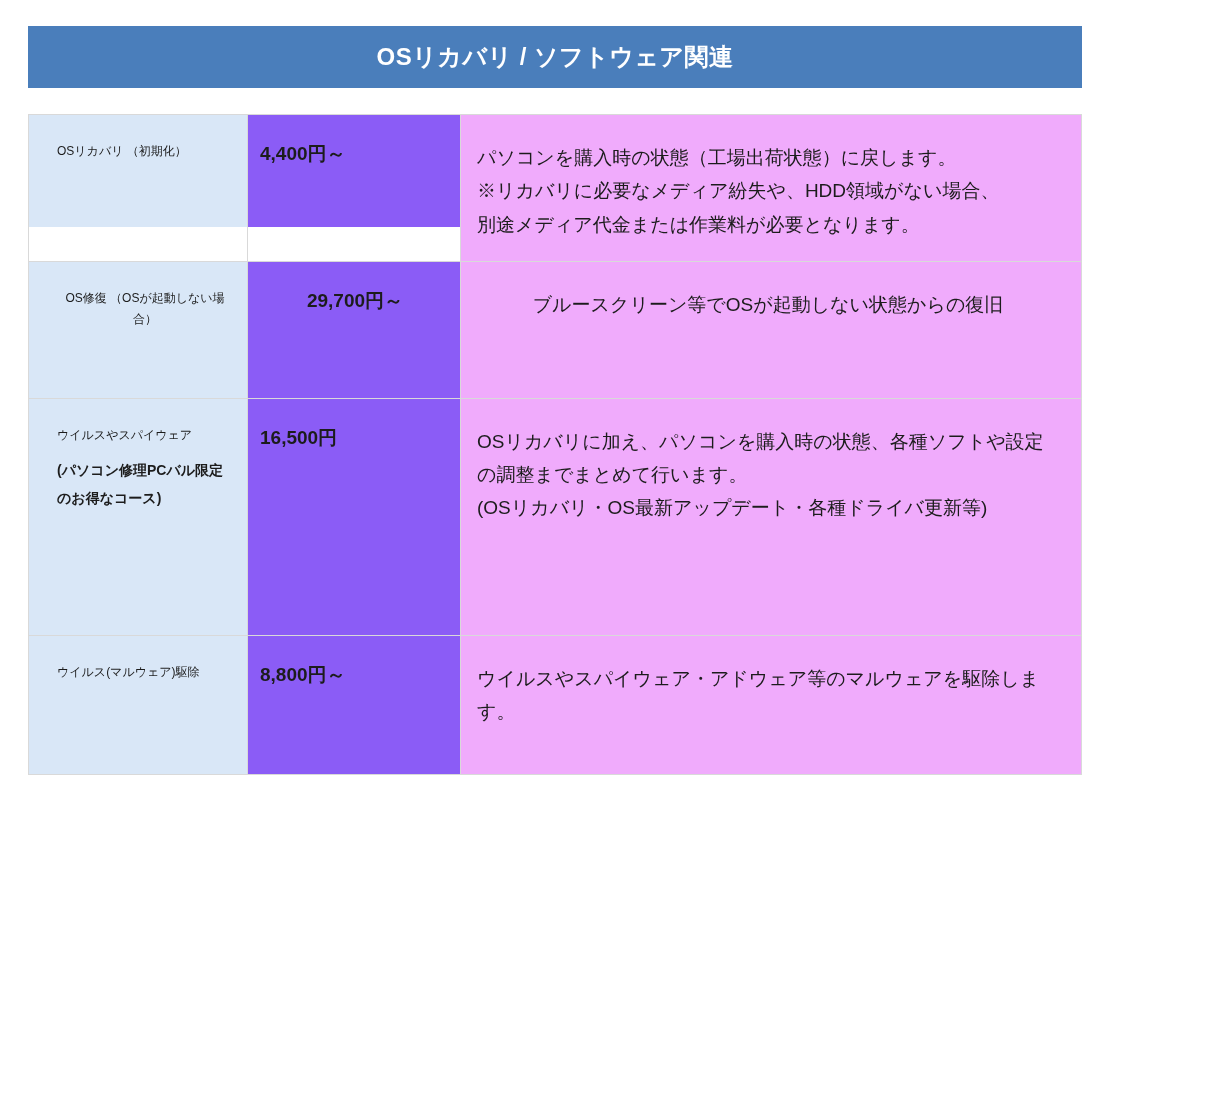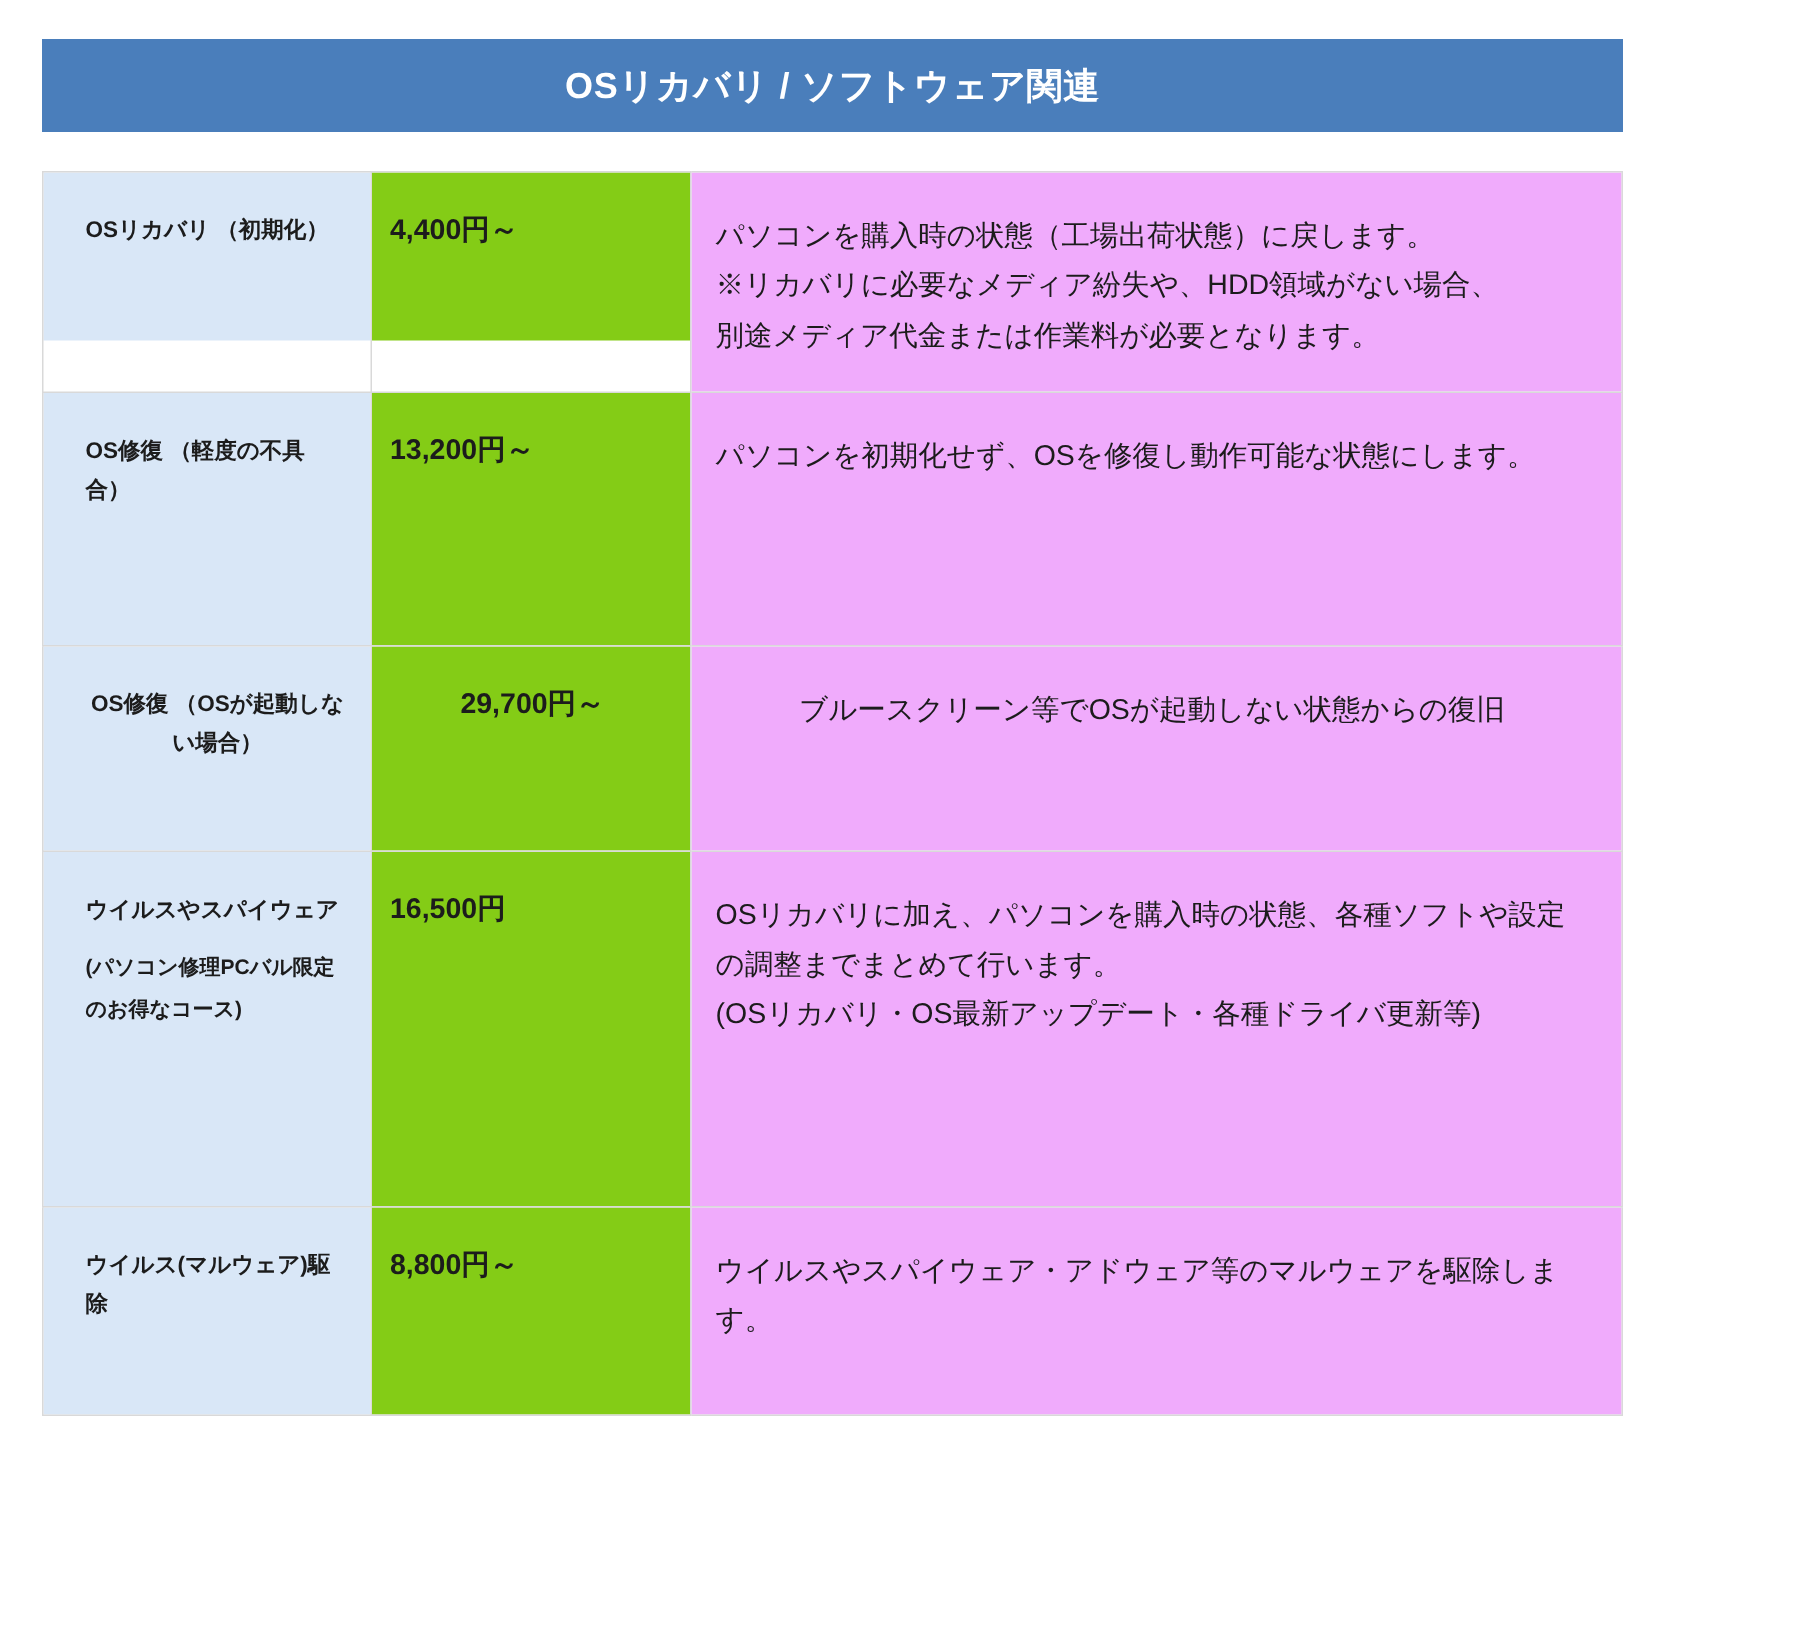--- a/index.html
+++ b/index.html
@@ -51,32 +51,32 @@
   .col-price {
     width: 212px;
   }
   .cell-service {
     background: #d9e7f7;
     padding: 26px 14px 20px 28px;
     box-sizing: border-box;
     height: 100%;
   }
   .cell-price {
-    background: #84cc16;
+    background: #8b5cf6;
     padding: 26px 10px 20px 12px;
     box-sizing: border-box;
   }
   .cell-desc {
     background: #f0abfc;
     padding: 26px 22px 20px 16px;
     box-sizing: border-box;
   }
   .svc-name {
-    font-size: 15px;
-    font-weight: bold;
+    font-size: 12px;
+    font-weight: normal;
     line-height: 1.75;
   }
   .svc-note {
     font-size: 14px;
     font-weight: bold;
     line-height: 2.0;
     margin-top: 10px;
   }
   .price-text {
     font-size: 19px;
@@ -121,38 +121,20 @@
         </td>
         <td>
           <div class="cell-desc">
             <div class="desc-text">パソコンを購入時の状態（工場出荷状態）に戻します。
 ※リカバリに必要なメディア紛失や、HDD領域がない場合、
 別途メディア代金または作業料が必要となります。</div>
           </div>
         </td>
       </tr>
 
-      <tr class="row-osrepair">
-        <td class="col-service">
-          <div class="cell-service">
-            <div class="svc-name">OS修復
-（軽度の不具合）</div>
-          </div>
-        </td>
-        <td class="col-price">
-          <div class="cell-price">
-            <div class="price-text">13,200円～</div>
-          </div>
-        </td>
-        <td>
-          <div class="cell-desc">
-            <div class="desc-text">パソコンを初期化せず、OSを修復し動作可能な状態にします。</div>
-          </div>
-        </td>
-      </tr>
 
       <tr class="row-osrepair2">
         <td class="col-service">
           <div class="cell-service">
             <div class="svc-name">OS修復
 （OSが起動しない場合）</div>
           </div>
         </td>
         <td class="col-price">
           <div class="cell-price">

